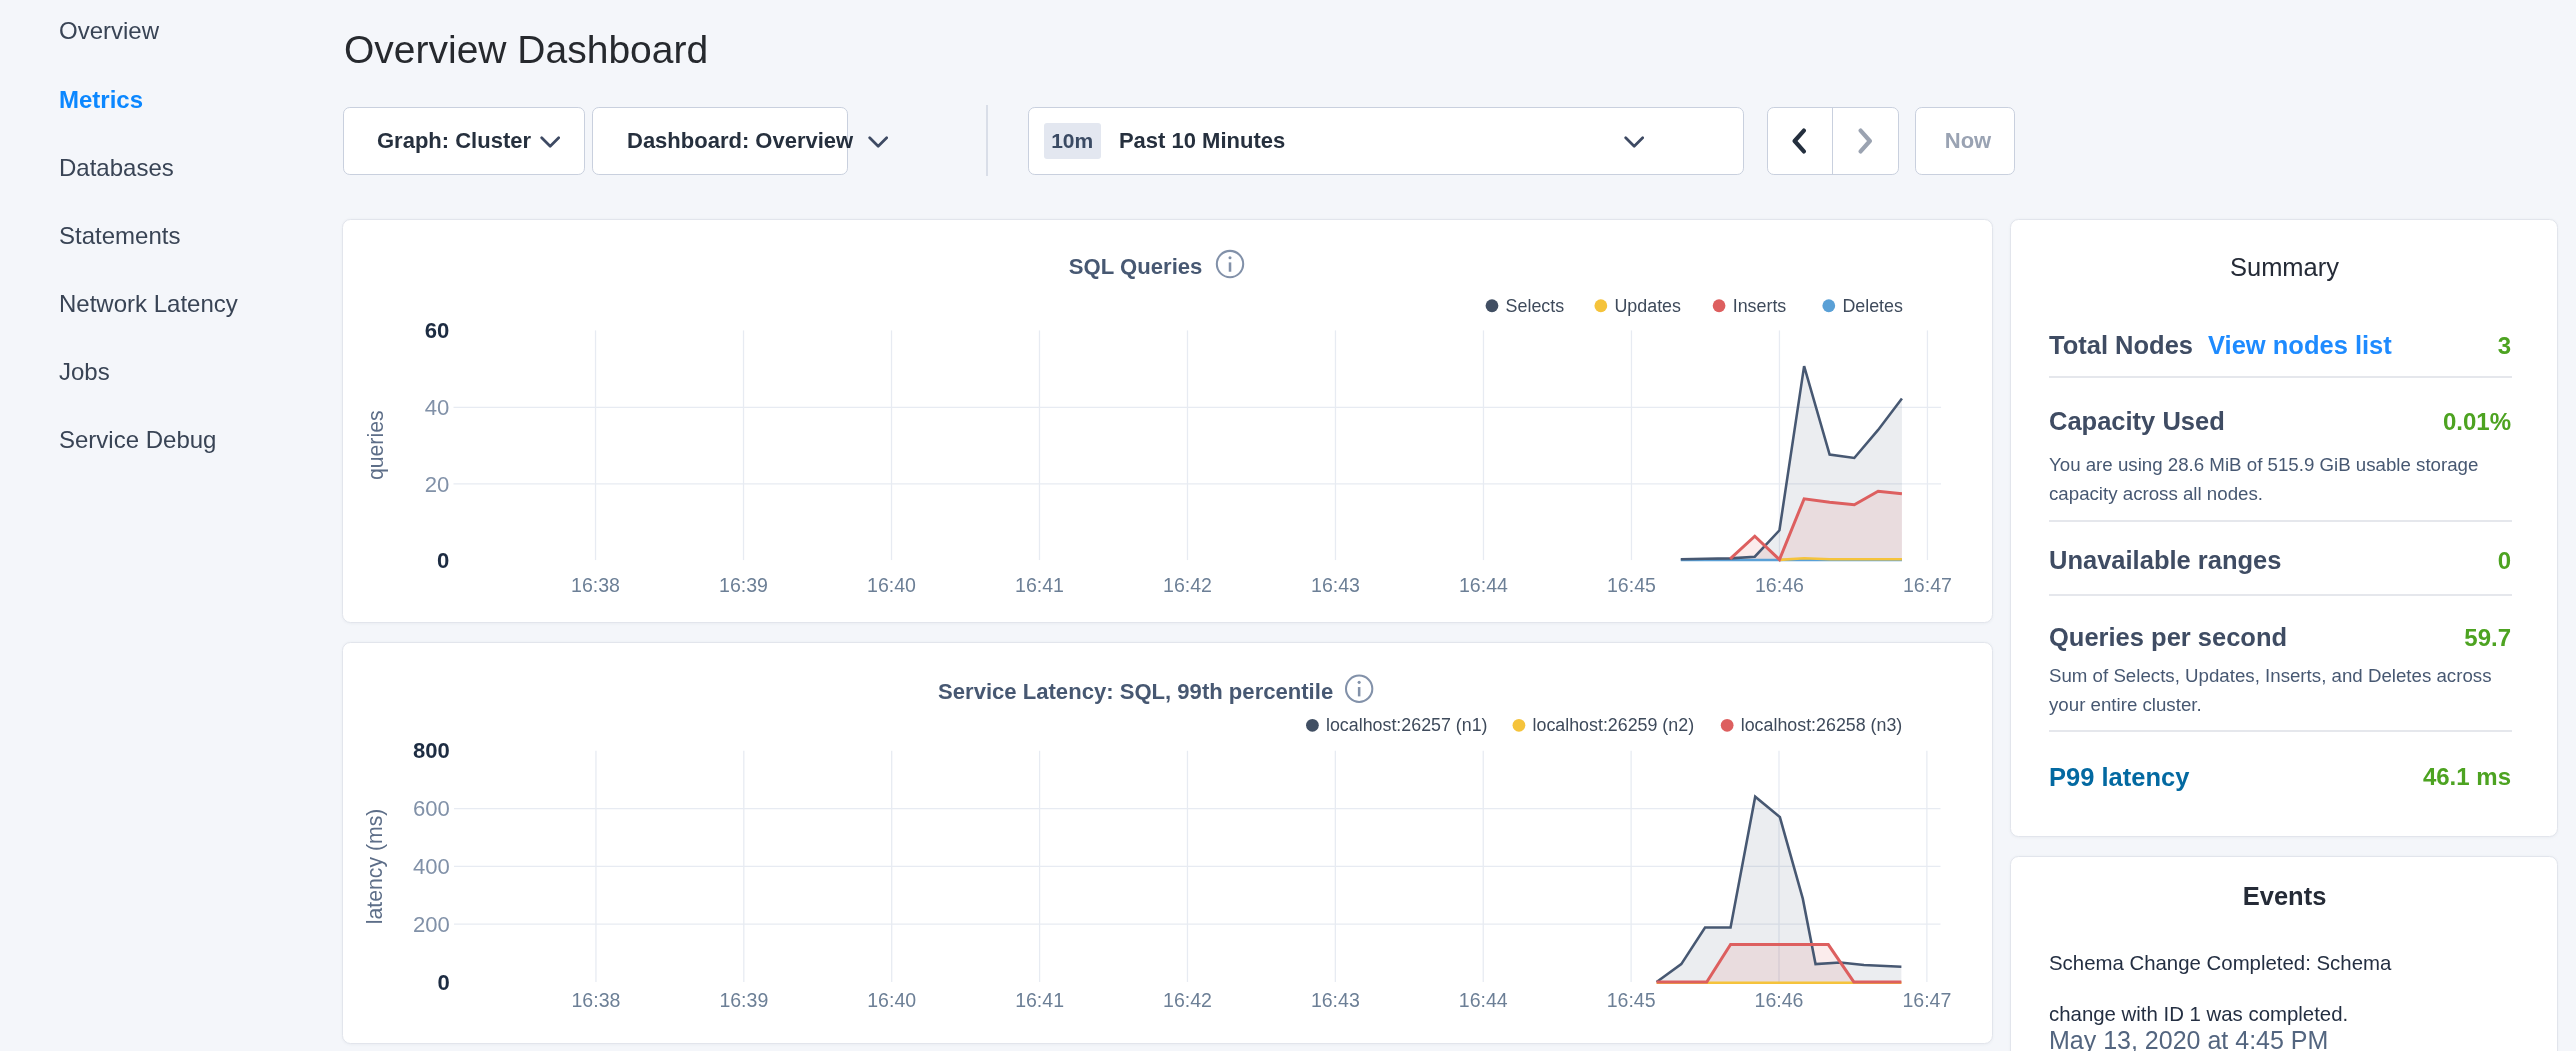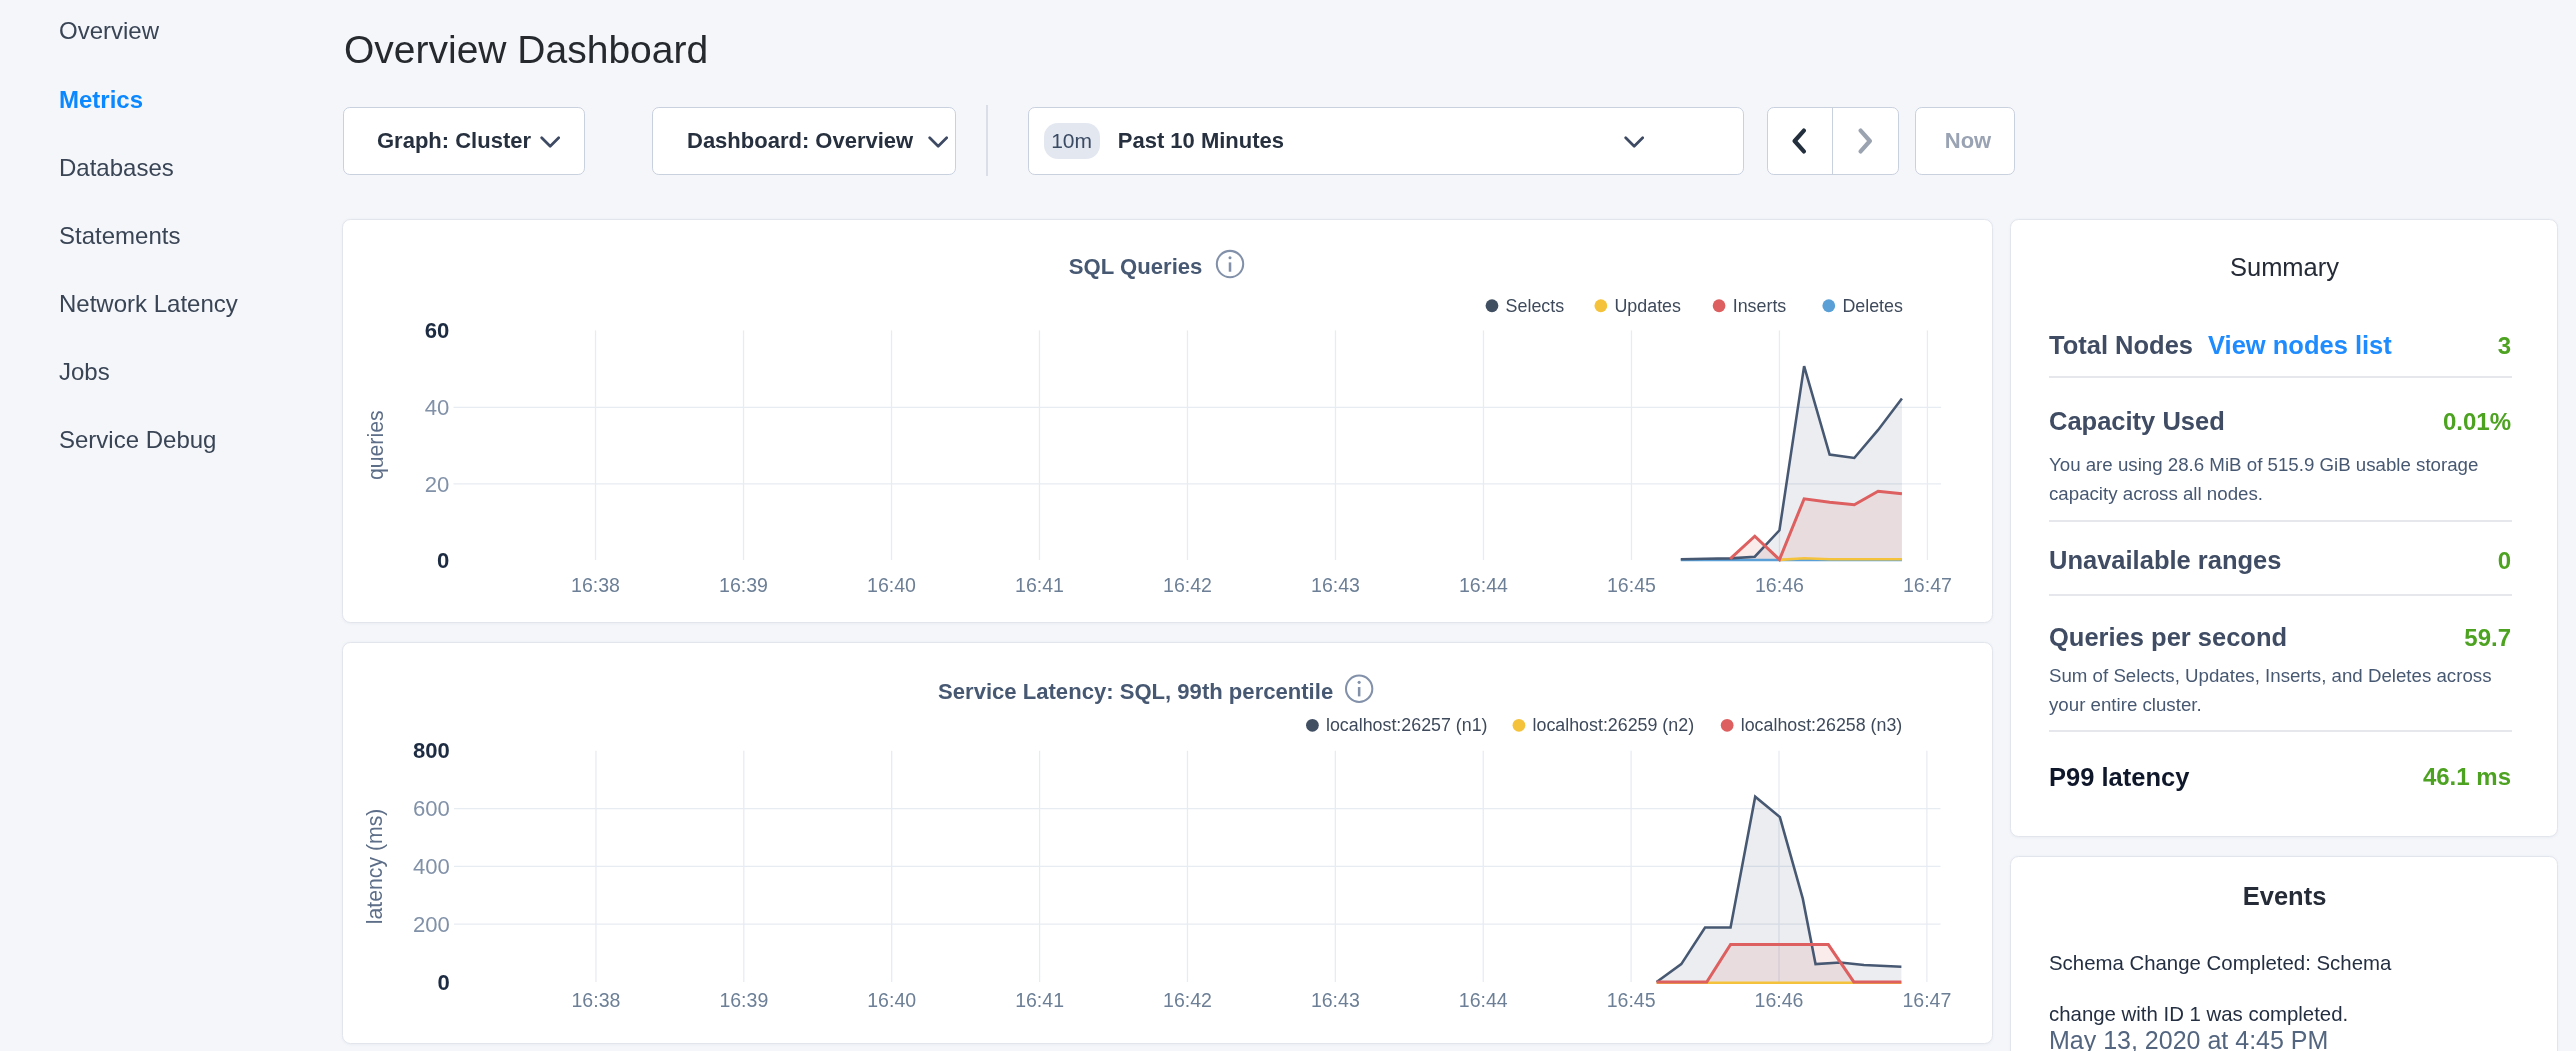--- a/index.html
+++ b/index.html
@@ -24,29 +24,29 @@
   <div class="nav" style="top:426px;">Service Debug</div>
 
   <div class="abs" style="left:344px;top:28px;font-size:39px;color:#26292e;">Overview Dashboard</div>
 
   <div class="ctl" style="left:343px;width:242px;">
     <span class="lbl abs" style="left:33px;">Graph: Cluster</span>
     <svg class="abs" style="left:196px;top:28px;" width="20.4" height="12.8" viewBox="0 0 24 15">
       <polyline points="2,2 12,12 22,2" fill="none" stroke="#3e4a63" stroke-width="3.2" stroke-linecap="round" stroke-linejoin="round"></polyline>
     </svg>
   </div>
-  <div class="ctl" style="left:652px;width:304px;">
+  <div class="ctl" style="left:592px;width:256px;">
     <span class="lbl abs" style="left:34px;">Dashboard: Overview</span>
     <svg class="abs" style="left:275px;top:28px;" width="20.4" height="12.8" viewBox="0 0 24 15">
       <polyline points="2,2 12,12 22,2" fill="none" stroke="#3e4a63" stroke-width="3.2" stroke-linecap="round" stroke-linejoin="round"></polyline>
     </svg>
   </div>
   <div class="abs" style="left:986px;top:105px;width:1.7px;height:71px;background:#d9dee8;"></div>
   <div class="ctl" style="left:1028px;width:716px;padding:0 0 0 14.5px;">
-    <span style="background:#e3e7f0;border-radius:14px;padding:6px 7.7px;font-weight:normal;font-size:21px;color:#3a4a63;">10m</span>
+    <span style="background:#e3e7f0;border-radius:3px;padding:6px 7.7px;font-weight:bold;font-size:21px;color:#3a4a63;">10m</span>
     <span class="lbl" style="margin-left:18px;">Past 10 Minutes</span>
     <svg class="abs" style="left:595px;top:28px;" width="20.4" height="12.8" viewBox="0 0 24 15">
       <polyline points="2,2 12,12 22,2" fill="none" stroke="#3e4a63" stroke-width="3.2" stroke-linecap="round" stroke-linejoin="round"></polyline>
     </svg>
   </div>
   <div class="ctl" style="left:1767px;width:132px;"></div>
   <div class="abs" style="left:1832px;top:108px;width:1.3px;height:66px;background:#c9d0de;"></div>
   <svg class="abs" style="left:1792px;top:128px;" width="14.5" height="26" viewBox="0 0 17 31">
     <polyline points="14,3 3,15.5 14,28" fill="none" stroke="#242f3e" stroke-width="5" stroke-linecap="round" stroke-linejoin="round"></polyline>
   </svg>
@@ -191,21 +191,21 @@
     <div class="abs" style="right:46px;top:182px;font-size:24px;font-weight:bold;color:#4da321;">0.01%</div>
     <div class="abs" style="left:37px;top:224px;font-size:18.7px;color:#475872;line-height:29px;">You are using 28.6 MiB of 515.9 GiB usable storage<br>capacity across all nodes.</div>
     <div class="abs" style="left:37px;top:294px;width:463px;height:1.7px;background:#e5e7ec;"></div>
     <div class="abs" style="left:37px;top:320px;font-size:25.5px;font-weight:bold;color:#3f4c63;">Unavailable ranges</div>
     <div class="abs" style="right:46px;top:321px;font-size:24px;font-weight:bold;color:#4da321;">0</div>
     <div class="abs" style="left:37px;top:368px;width:463px;height:1.7px;background:#e5e7ec;"></div>
     <div class="abs" style="left:37px;top:397px;font-size:25.5px;font-weight:bold;color:#3f4c63;">Queries per second</div>
     <div class="abs" style="right:46px;top:398px;font-size:24px;font-weight:bold;color:#4da321;">59.7</div>
     <div class="abs" style="left:37px;top:435px;font-size:18.7px;color:#475872;line-height:29px;">Sum of Selects, Updates, Inserts, and Deletes across<br>your entire cluster.</div>
     <div class="abs" style="left:37px;top:504px;width:463px;height:1.7px;background:#e5e7ec;"></div>
-    <div class="abs" style="left:37px;top:537px;font-size:25.5px;font-weight:bold;color:#0f172a;">P99 latency</div>
+    <div class="abs" style="left:37px;top:537px;font-size:25.5px;font-weight:bold;color:#0369a1;">P99 latency</div>
     <div class="abs" style="right:46px;top:537px;font-size:24px;font-weight:bold;color:#4da321;">46.1 ms</div>
   </div>
 
   <div class="card" style="left:2010px;top:856px;width:548px;height:221px;"></div>
   <div class="abs" style="left:2012px;top:856px;width:545px;">
     <div class="abs" style="left:0;top:26px;width:545px;text-align:center;font-size:25.5px;font-weight:bold;color:#252b37;">Events</div>
     <div class="abs" style="left:37px;top:82px;font-size:20.4px;color:#242f42;line-height:51px;">Schema Change Completed: Schema<br>change with ID 1 was completed.</div>
     <div class="abs" style="left:37px;top:170px;font-size:25px;color:#53657f;">May 13, 2020 at 4:45 PM</div>
   </div>
 

